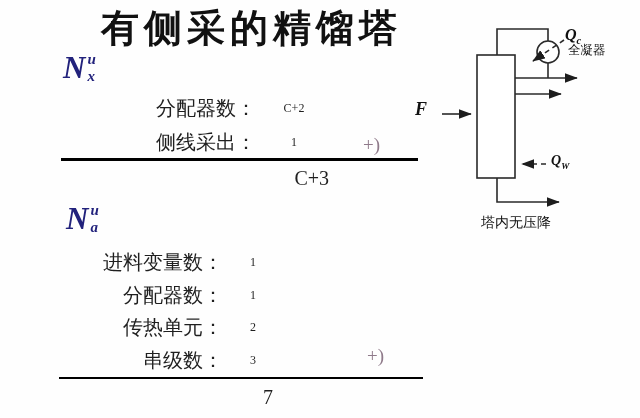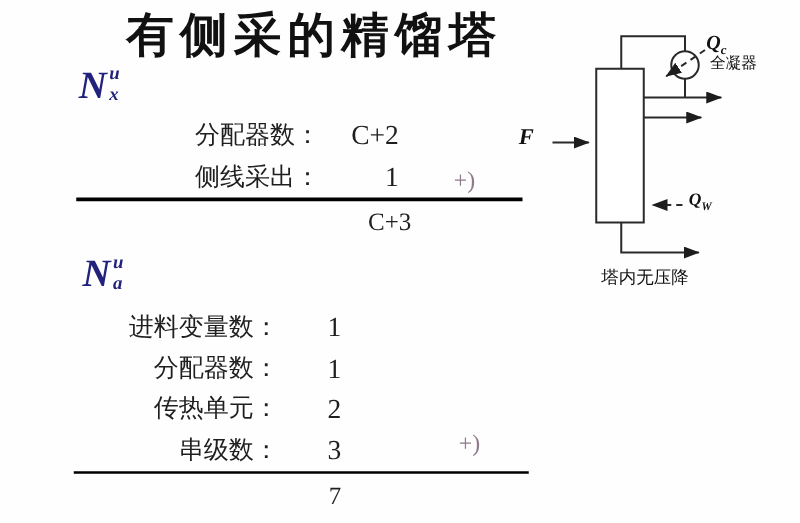--- a/index.html
+++ b/index.html
@@ -11,21 +11,21 @@
   .title{
     left:101px;top:3px;font-family:"Liberation Sans","DejaVu Sans",sans-serif;
     font-size:38px;font-weight:700;letter-spacing:5px;color:#111;white-space:nowrap;
   }
   .nsym{display:flex;align-items:flex-start;color:#22227c;}
   .nmain{font-style:italic;font-weight:700;font-size:31px;line-height:1;}
   .stack{display:inline-flex;flex-direction:column;margin-left:2px;line-height:1;}
   .stack span{font-size:15px;font-weight:700;font-style:italic;}
   .stack .sub{margin-top:2px;}
   .rlabel{font-size:20px;text-align:right;white-space:nowrap;line-height:22px;}
-  .rvalue{font-size:22px;text-align:right;line-height:22px;}
+  .rvalue{font-size:12px;text-align:center;line-height:22px;}
   .s1l{left:116px;width:140px;}
   .s1v{left:269px;width:50px;}
   .s2l{left:100px;width:123px;}
   .s2v{left:233px;width:40px;}
   .op{font-size:19px;color:#8f7a8a;line-height:20px;}
   .rule{background:#000;height:2.5px;}
   .total{font-size:20px;text-align:right;line-height:22px;}
   .dia-label{white-space:nowrap;line-height:1.1;}
   .bold-serif{font-weight:700;font-style:italic;}
   sub{font-size:0.65em;}

